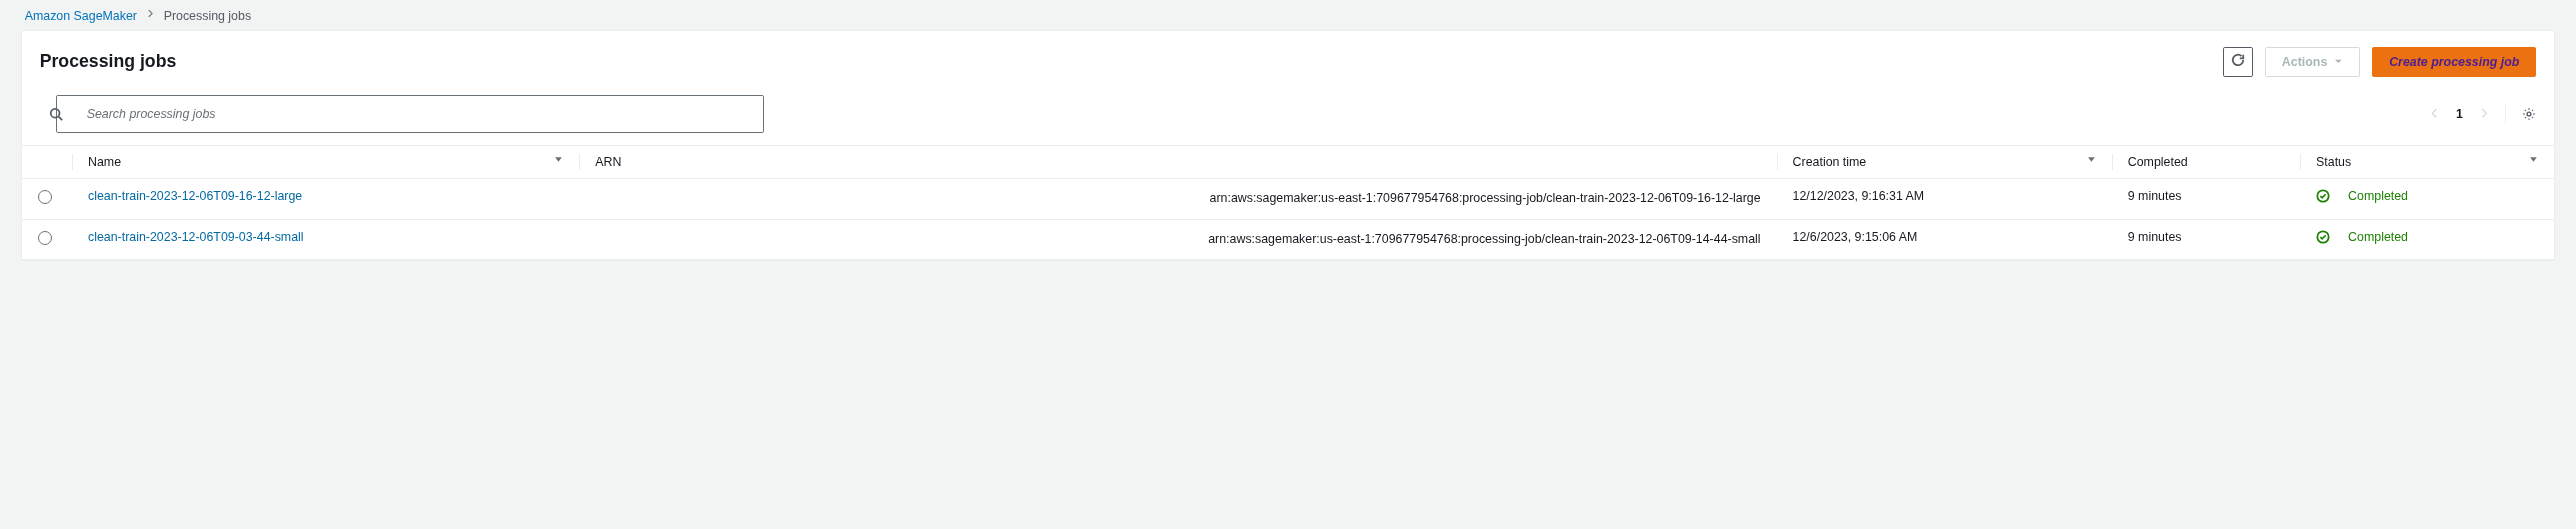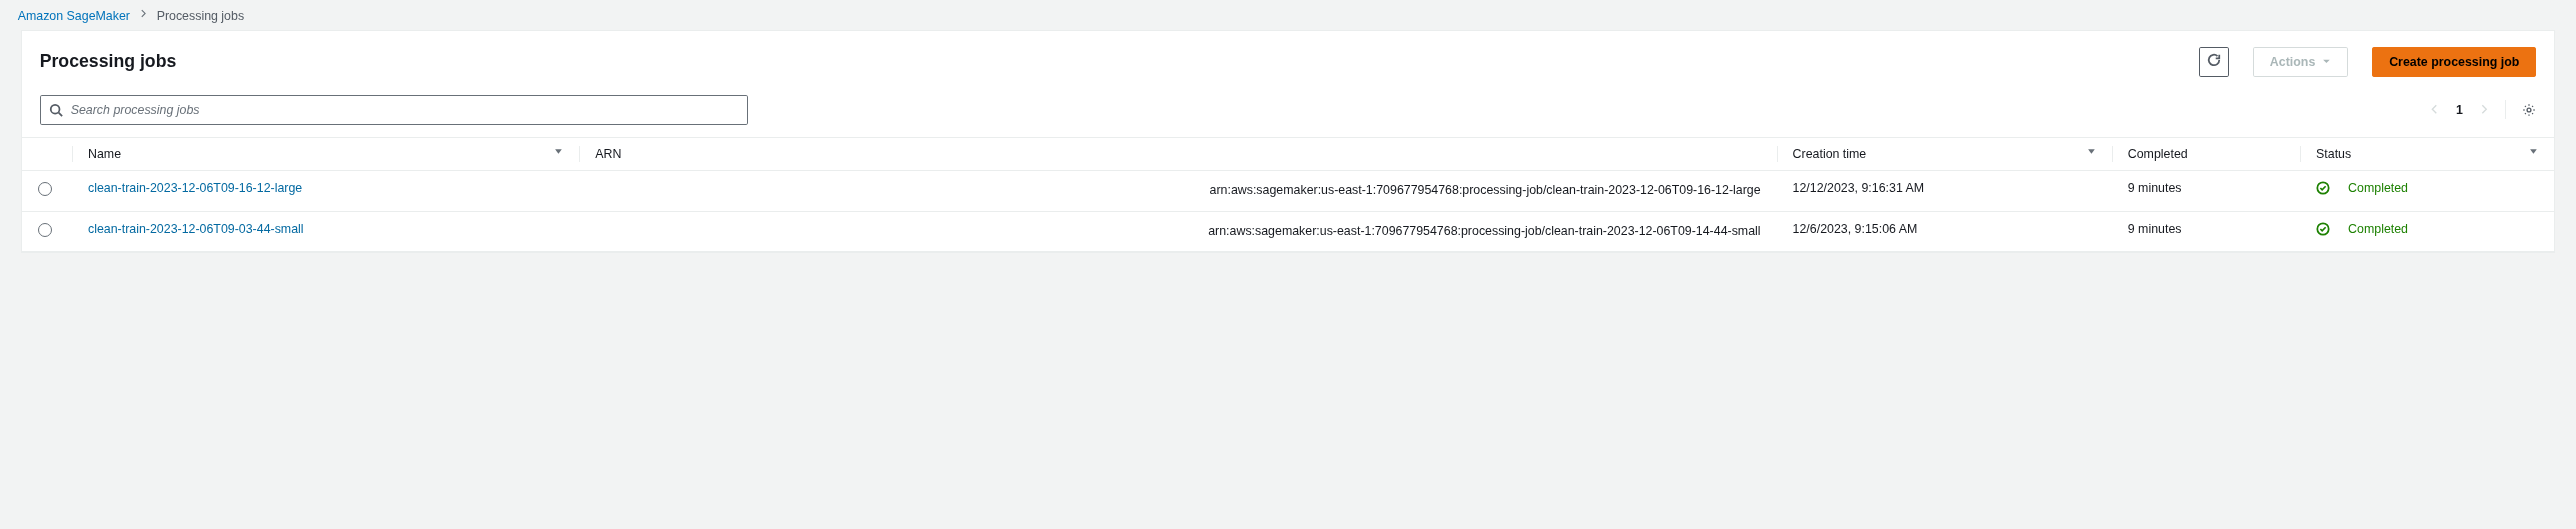--- a/index.html
+++ b/index.html
@@ -8,20 +8,21 @@
       background: #f2f3f3;
       color: #16191f;
       font-size: 12.4px;
     }
     .breadcrumb {
       padding: 8.9px 17.7px 7px 17.7px;
       font-size: 12.4px;
       display: flex;
       align-items: flex-start;
       gap: 8.9px;
+      margin-left: 7px;
     }
     .breadcrumb .link {
       color: #0073bb;
       text-decoration: none;
       cursor: pointer;
     }
     .breadcrumb .chevron {
       color: #687078;
       display: flex;
       align-items: center;
@@ -41,21 +42,21 @@
       justify-content: space-between;
       padding: 16px 17.7px 8.9px 17.7px;
     }
     .panel-title {
       font-size: 17.7px;
       font-weight: 700;
       color: #16191f;
     }
     .header-actions {
       display: flex;
-      gap: 24px;
+      gap: 12px;
       align-items: center;
     }
     .btn {
       display: inline-flex;
       align-items: center;
       justify-content: center;
       gap: 7px;
       height: 30px;
       padding: 0 16px;
       border-radius: 1.8px;
@@ -76,21 +77,22 @@
       color: #545b64;
     }
     .btn-normal.disabled {
       border-color: #d5dbdb;
       color: #aab7b8;
       cursor: default;
     }
     .btn-primary {
       background: #ec7211;
       border-color: #ec7211;
-      color: #000000;
+      color: #4c1d95;
+      font-style: italic;
     }
     .toolbar-row {
       display: flex;
       align-items: center;
       justify-content: space-between;
       padding: 8.9px 17.7px 12.4px 17.7px;
     }
     .search-box {
       position: relative;
       width: 708px;
@@ -99,27 +101,28 @@
       position: absolute;
       left: 8.9px;
       top: 50%;
       transform: translateY(-50%);
       color: #545b64;
       display: flex;
       align-items: center;
     }
     .search-input {
       width: 100%;
-      height: 30px;
+      height: 38px;
       border: 0.9px solid #687078;
       border-radius: 1.8px;
       padding: 0 4px 0 30px;
       font-size: 12.4px;
       font-style: italic;
       color: #545b64;
+      margin-left: 16px;
     }
     .search-input::placeholder { color: #687078; font-style: italic; }
     .pager {
       display: flex;
       align-items: center;
       gap: 16px;
     }
     .pager .nav-icon {
       color: #d5dbdb;
       display: flex;

